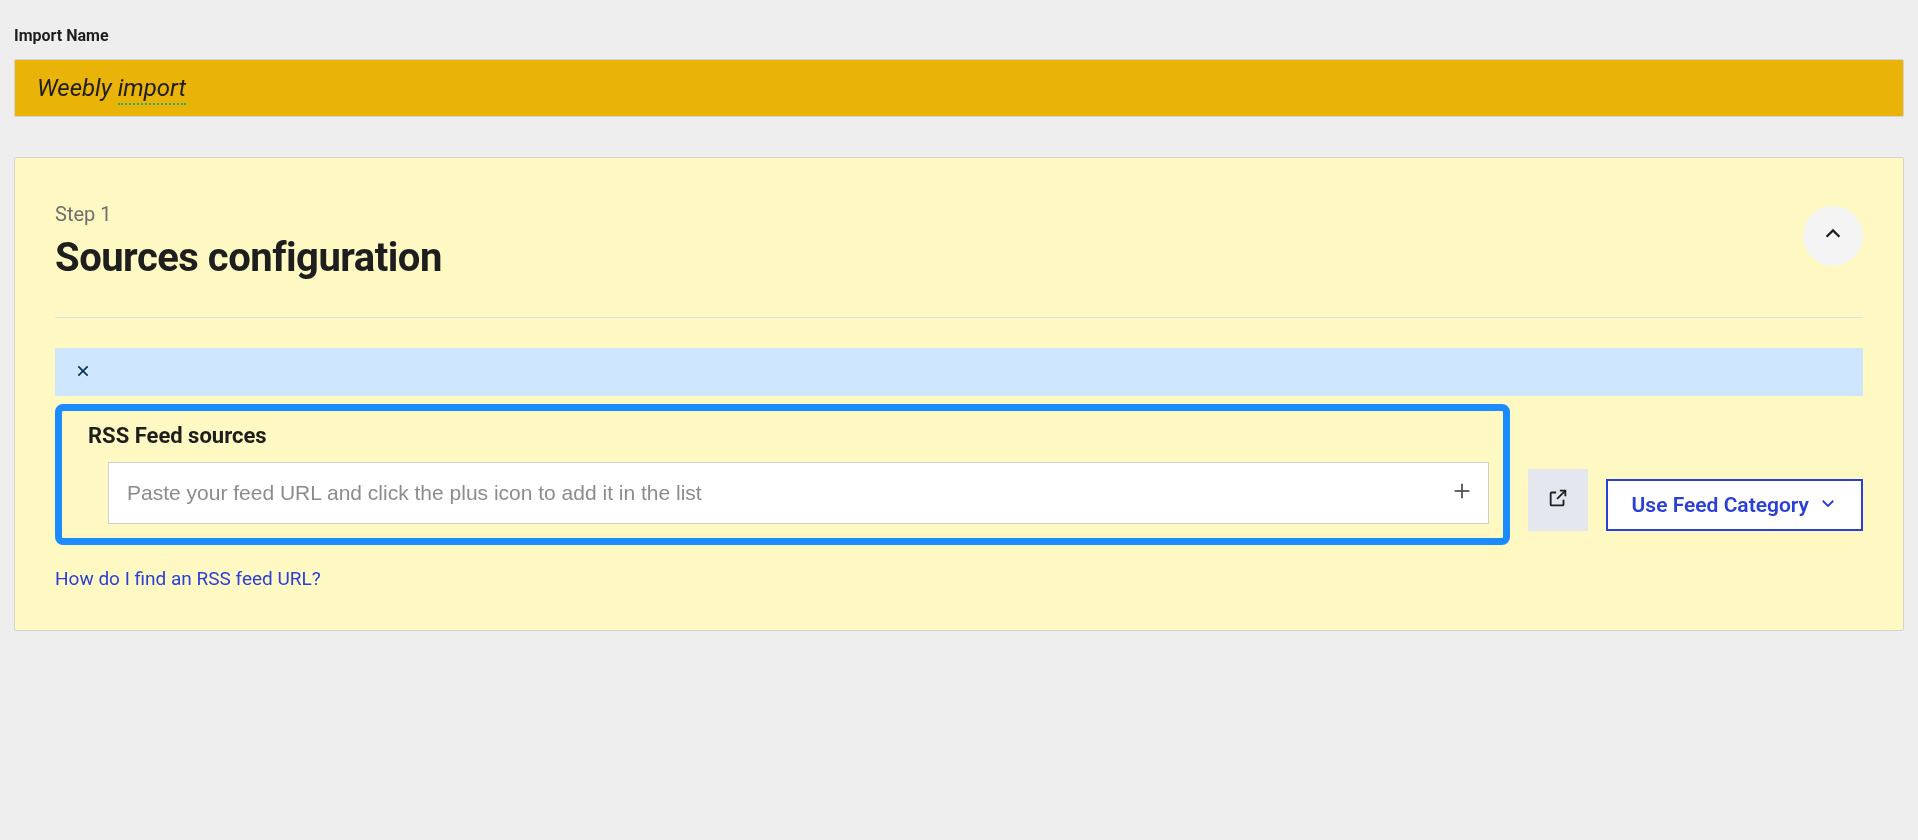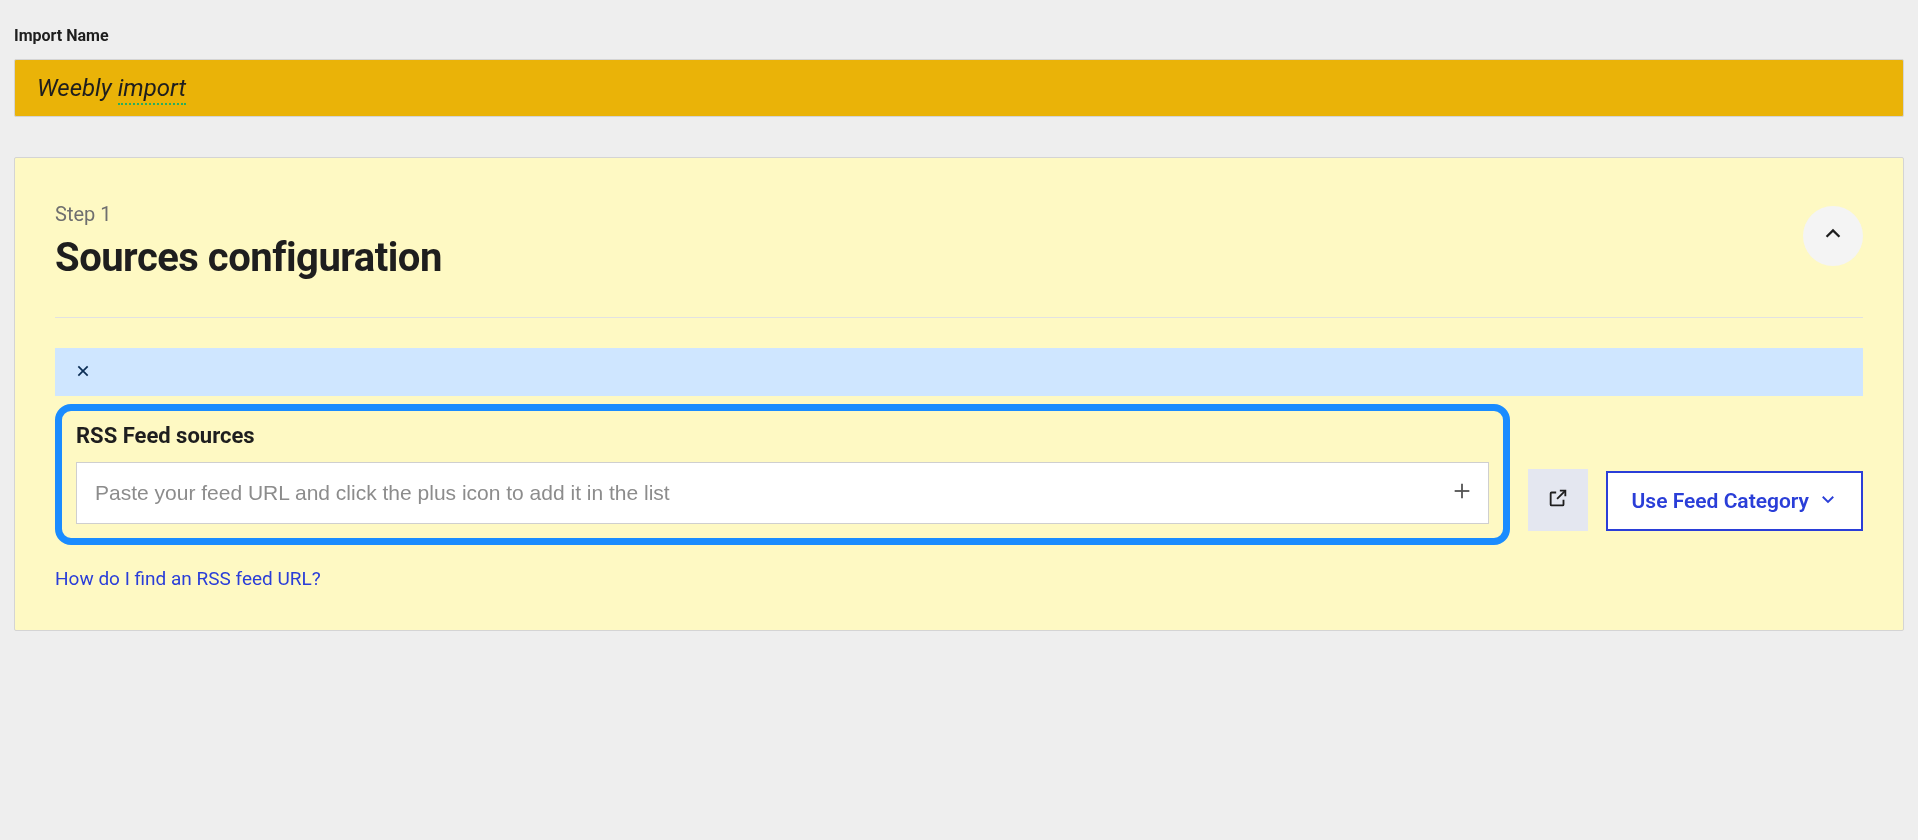--- a/index.html
+++ b/index.html
@@ -95,37 +95,38 @@
     display: inline-flex;
     align-items: center;
     justify-content: center;
     width: 24px; height: 24px;
   }
   .banner .close-x svg { width: 16px; height: 16px; stroke: #0b2e55; stroke-width: 2.5; }
 
   .highlight-wrap {
     margin-top: 8px;
     border: 7px solid #1a8cff;
-    border-radius: 16px;
-    padding: 12px 14px 14px 14px;
+    border-radius: 8px;
+    padding: 12px 14px 14px 26px;
   }
   .rss-label {
     font-size: 22px;
     font-weight: 700;
     margin-bottom: 14px;
   }
   .feed-input-group {
     flex: 1 1 auto;
     position: relative;
     border: 1px solid #cfcfcf;
     background: #fff;
     display: flex;
     align-items: center;
     padding: 0;
     height: 62px;
+    margin-left: 20px;
   }
   .feed-input {
     flex: 1 1 auto;
     border: none;
     outline: none;
     font-size: 21px;
     padding: 0 18px;
     height: 100%;
     color: #333;
     background: transparent;
@@ -150,21 +151,21 @@
     justify-content: center;
     cursor: pointer;
     flex: 0 0 auto;
   }
   .ext-btn svg { width: 22px; height: 22px; stroke: #1e1e1e; stroke-width: 2; fill: none; }
 
   .category-btn {
     border: 2px solid #2a3ed8;
     color: #2a3ed8;
     background: #fff;
-    height: 60px;
+    height: 52px;
     padding: 0 24px;
     display: flex;
     align-items: center;
     gap: 10px;
     font-size: 21px;
     font-weight: 600;
     cursor: pointer;
     flex: 0 0 auto;
   }
   .category-btn svg { width: 18px; height: 18px; stroke: #2a3ed8; stroke-width: 2.5; fill: none; }

